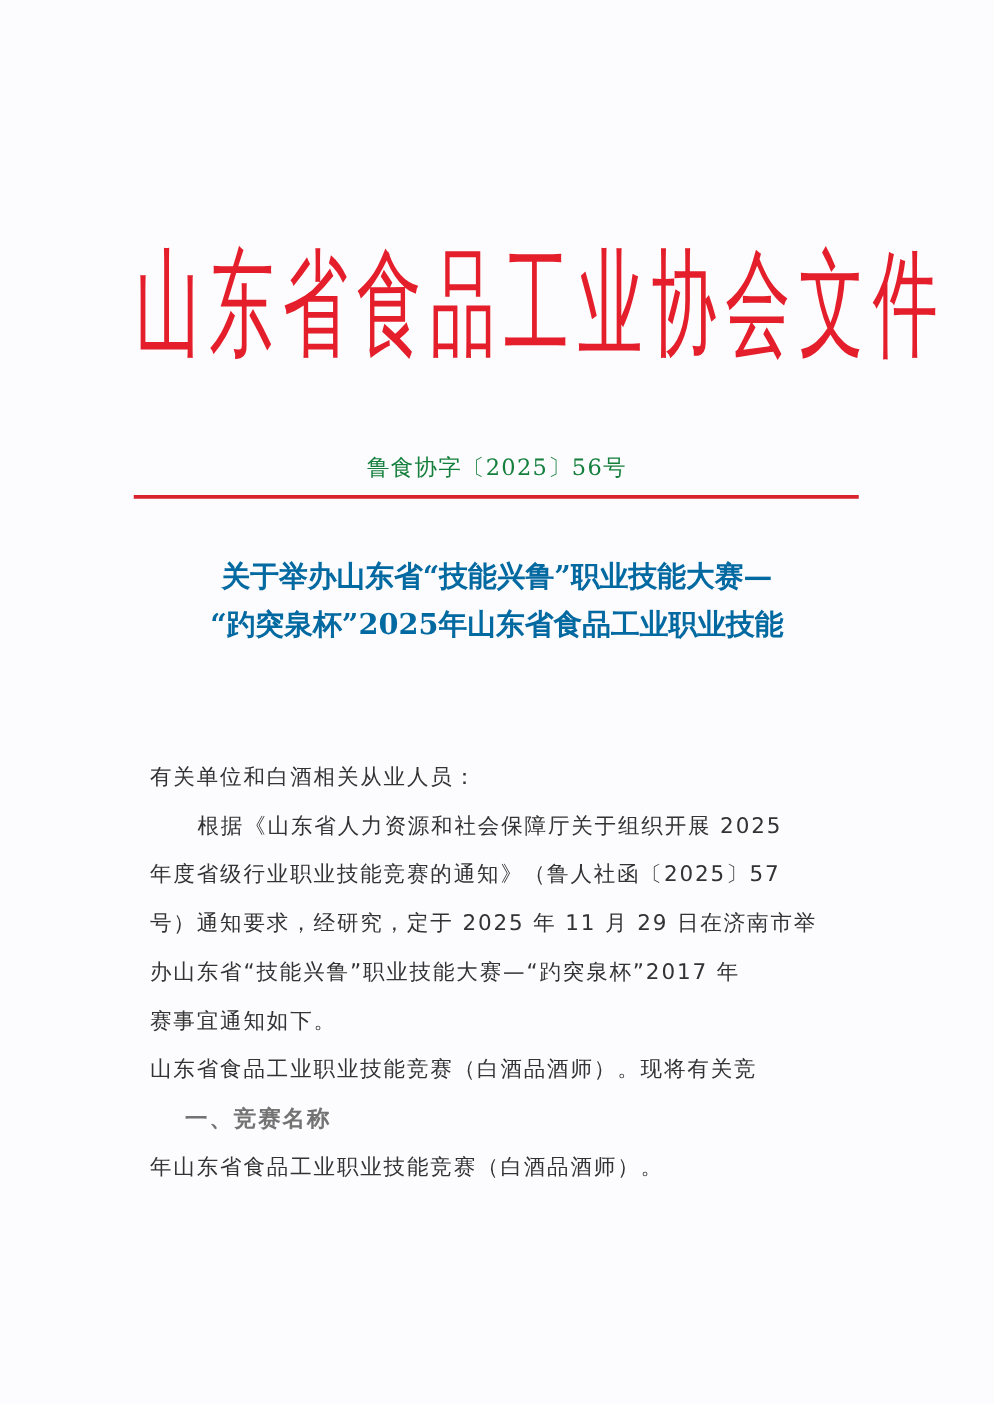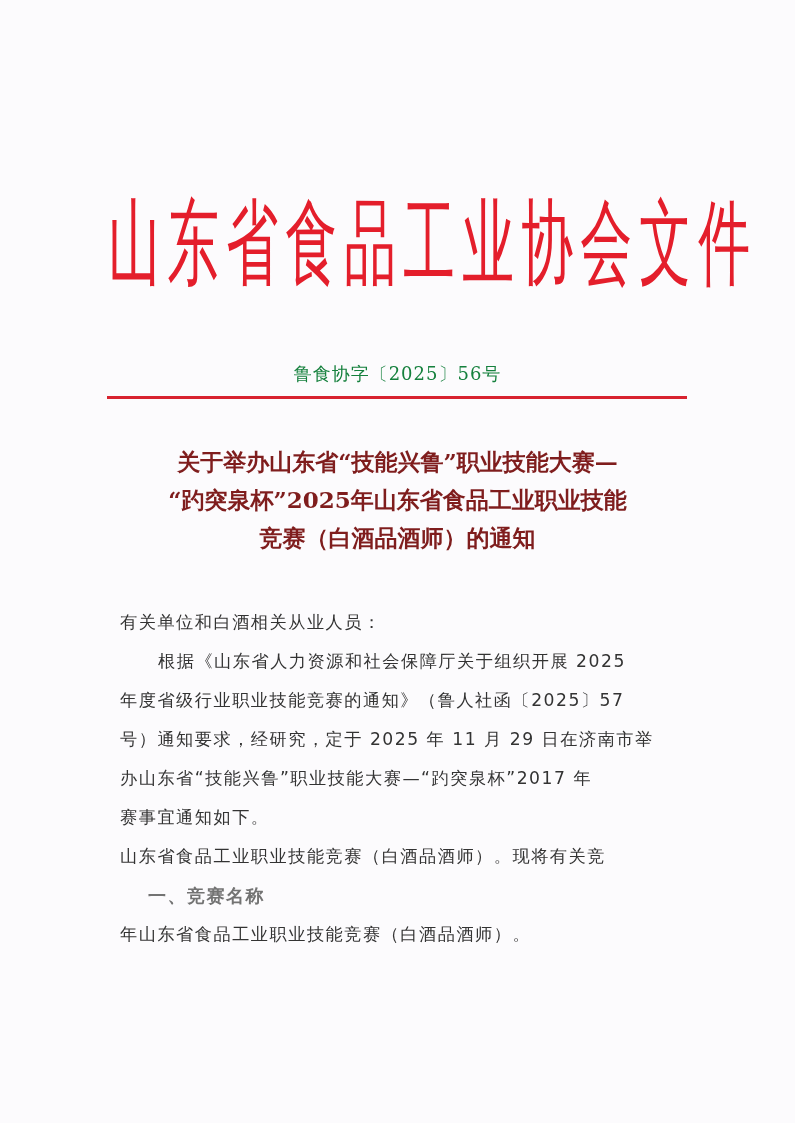--- a/index.html
+++ b/index.html
@@ -62,21 +62,21 @@
     }
     .title {
       position: absolute;
       left: 0;
       width: 795px;
       top: 443px;
       text-align: center;
       font-family: "DejaVu Serif", "Liberation Serif", serif;
       font-size: 23px;
       line-height: 38px;
-      color: #7f1d1d;
+      color: #0369a1;
       font-weight: bold;
     }
     .title div {
       white-space: nowrap;
     }
     .body-text {
       position: absolute;
       left: 120px;
       width: 560px;
       font-family: "DejaVu Sans", "Liberation Sans", sans-serif;
@@ -119,21 +119,20 @@
     <span>件</span>
   </div>
 
   <div class="doc-number">鲁食协字〔2025〕56号</div>
 
   <div class="red-rule"></div>
 
   <div class="title">
     <div>关于举办山东省“技能兴鲁”职业技能大赛—</div>
     <div>“趵突泉杯”2025年山东省食品工业职业技能</div>
-    <div>竞赛（白酒品酒师）的通知</div>
   </div>
 
   <div class="body-text" style="top: 603px;">
     <div class="line">有关单位和白酒相关从业人员：</div>
     <div class="line indent">根据《山东省人力资源和社会保障厅关于组织开展 2025</div>
     <div class="line">年度省级行业职业技能竞赛的通知》（鲁人社函〔2025〕57</div>
     <div class="line">号）通知要求，经研究，定于 2025 年 11 月 29 日在济南市举</div>
     <div class="line">办山东省“技能兴鲁”职业技能大赛—“趵突泉杯”2017 年</div>
     <div class="line">赛事宜通知如下。</div>
     <div class="line">山东省食品工业职业技能竞赛（白酒品酒师）。现将有关竞</div>

